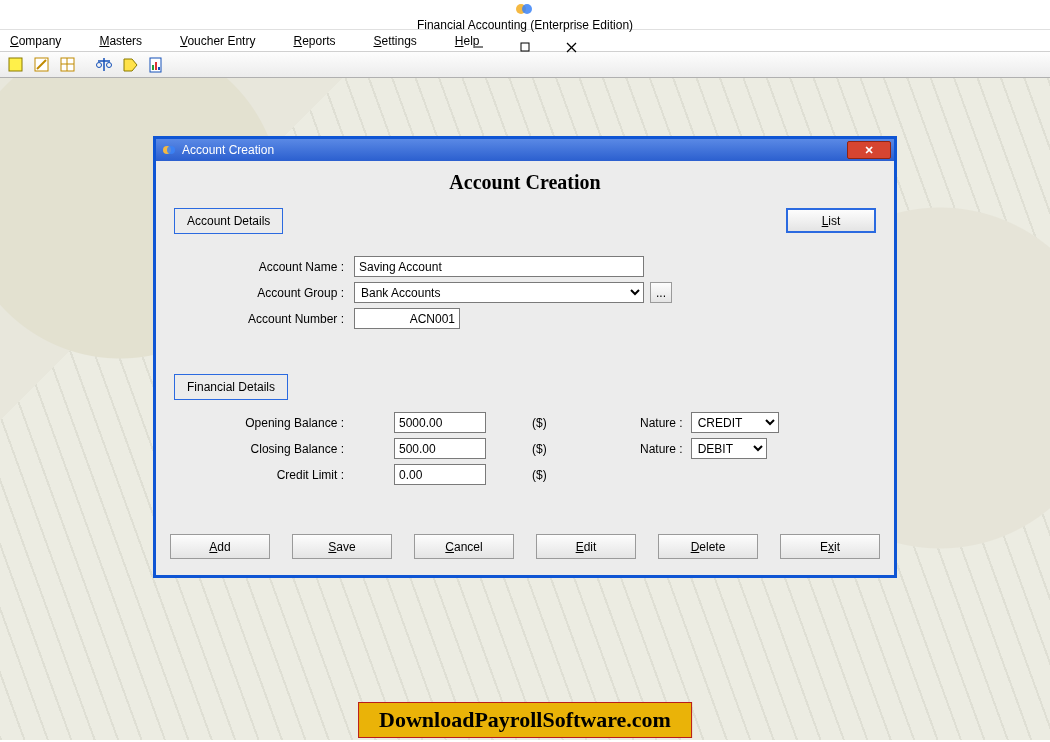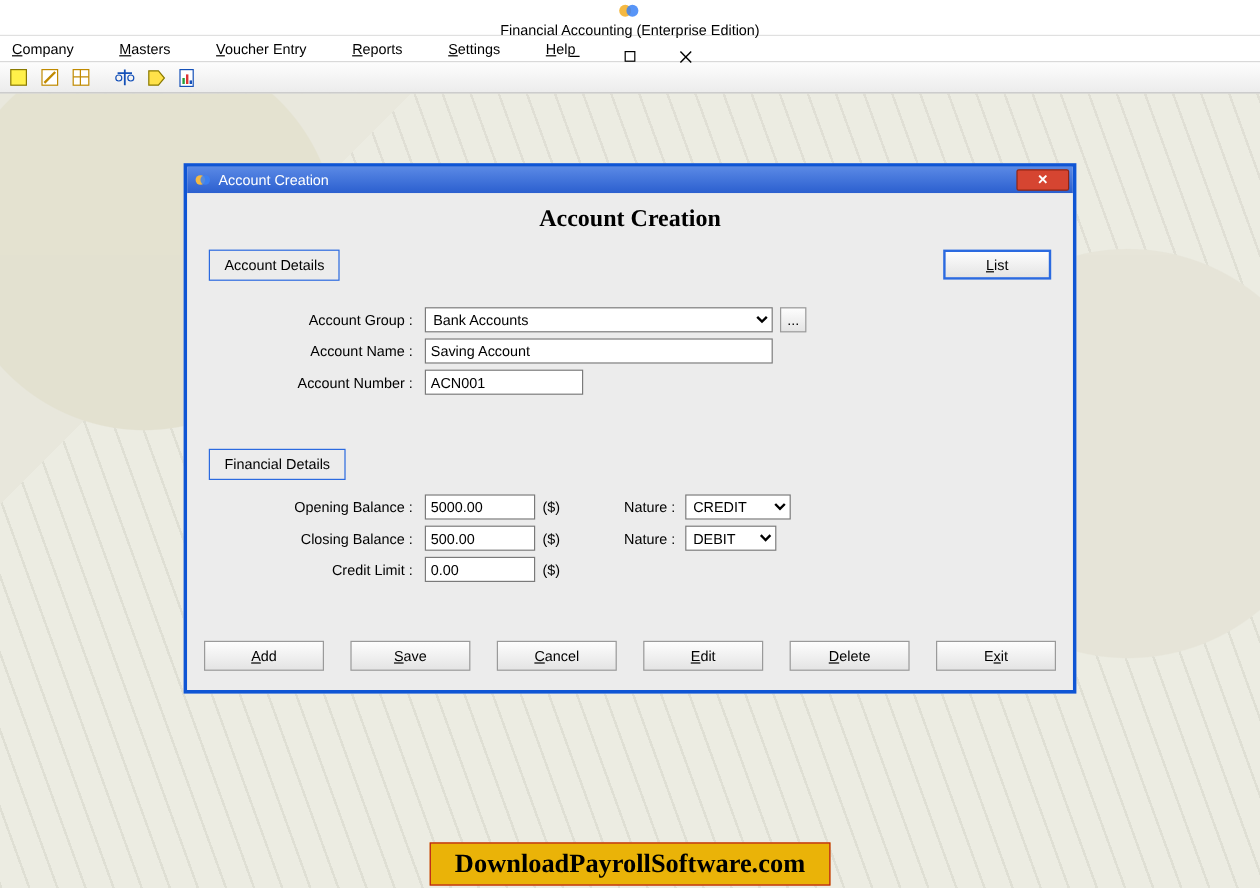--- a/index.html
+++ b/index.html
@@ -48,21 +48,21 @@
   .btn.primary { border:2px solid #2b6ae0; }
 
   .form-grid { margin-left:50px; }
   .frow { display:flex; align-items:center; margin-bottom:5px; }
   .flabel { width:130px; text-align:right; padding-right:10px; }
   .ftext { height:21px; border:1px solid #7a7a7a; background:#fff; padding:0 4px; font-size:12px; }
   .fselect { height:21px; border:1px solid #7a7a7a; background:#fff; font-size:12px; padding:0 2px; }
   .fbtn-ell { width:22px; height:21px; border:1px solid #9a9a9a; background:linear-gradient(#fdfdfd,#e4e4e4); margin-left:6px; display:inline-flex; align-items:center; justify-content:center; font-size:12px;}
 
   .fin-grid { margin-left:50px; }
-  .fin-row { display:flex; align-items:center; margin-bottom:5px; }
+  .fin-row { display:flex; align-items:center; margin-bottom:5px;gap:40px; }
   .fin-row .col2 { display:flex; align-items:center; margin-left:44px; }
   .unit { margin-left:6px; }
 
   .desc { height:42px; border:1px solid #7a7a7a; background:#fff; padding:2px 4px; font-size:12px; resize:none; overflow-y:scroll; }
 
   .buttonbar { display:flex; gap:22px; justify-content:center; padding:10px 0 12px 0; border-top:0; margin-top:12px; }
   .buttonbar .btn { min-width:100px; }
 
   .footer-banner { position:absolute; left:50%; bottom:2px; transform:translateX(-50%); background:#eab308; border:1px solid #b91c1c; padding:4px 20px; font-family:Georgia,"Times New Roman",serif; font-weight:bold; font-size:22px; }
 
@@ -158,33 +158,33 @@
     <div class="dlg-body">
       <div class="dlg-h1">Account Creation</div>
 
       <div class="top-row">
         <span class="section-label">Account Details</span>
         <span class="btn primary" style="min-width:90px"><span class="ul">L</span>ist</span>
       </div>
 
       <div class="form-grid">
         <div class="frow">
+          <span class="flabel">Account Name :</span>
+          <input class="ftext" style="width: 290px;" value="Saving Account">
+        </div>
+        <div class="frow">
           <span class="flabel">Account Group :</span>
           <select class="fselect" style="width:290px">
             <option>Bank Accounts</option>
           </select>
           <span class="fbtn-ell">...</span>
         </div>
         <div class="frow">
-          <span class="flabel">Account Name :</span>
-          <input class="ftext" style="width: 290px;" value="Saving Account">
-        </div>
-        <div class="frow">
           <span class="flabel">Account Number :</span>
-          <input class="ftext" style="width: 132px;" value="ACN001">
+          <input class="ftext" style="width: 106px; text-align: right;" value="ACN001">
         </div>
       </div>
 
       <div style="height:40px"></div>
       <span class="section-label">Financial Details</span>
       <div style="height:12px"></div>
 
       <div class="fin-grid">
         <div class="fin-row">
           <span class="flabel">Opening Balance :</span>

